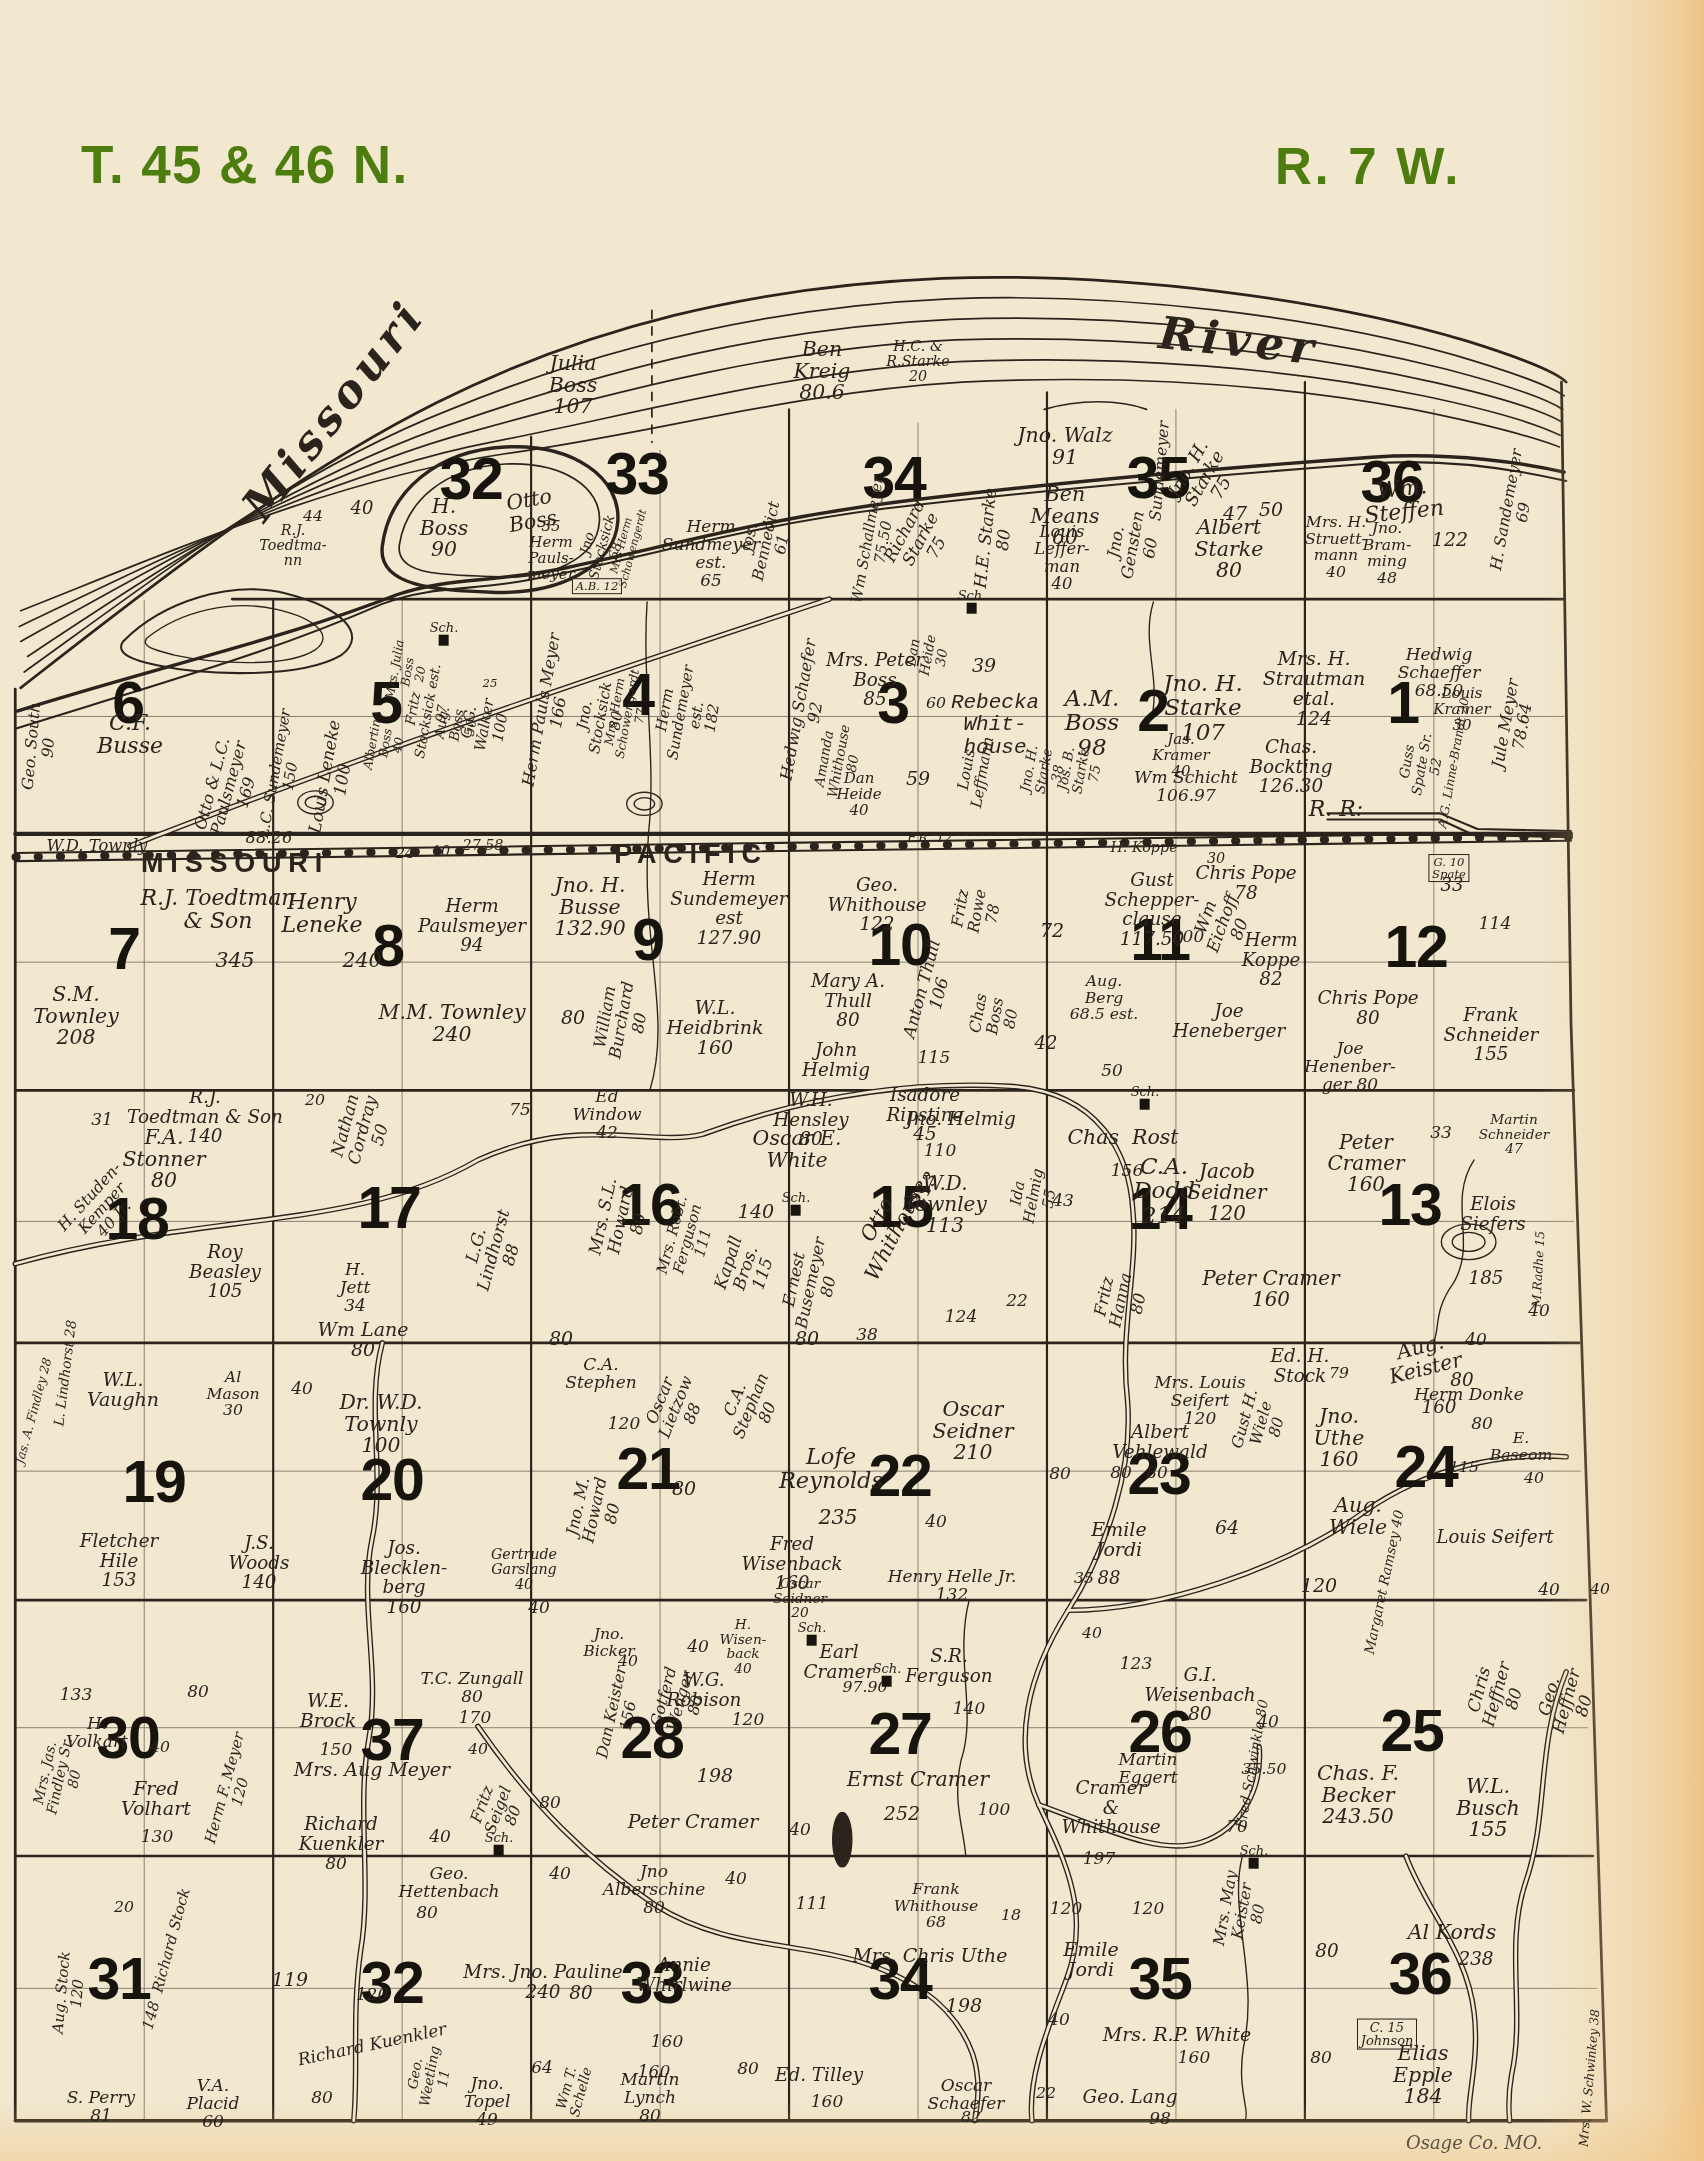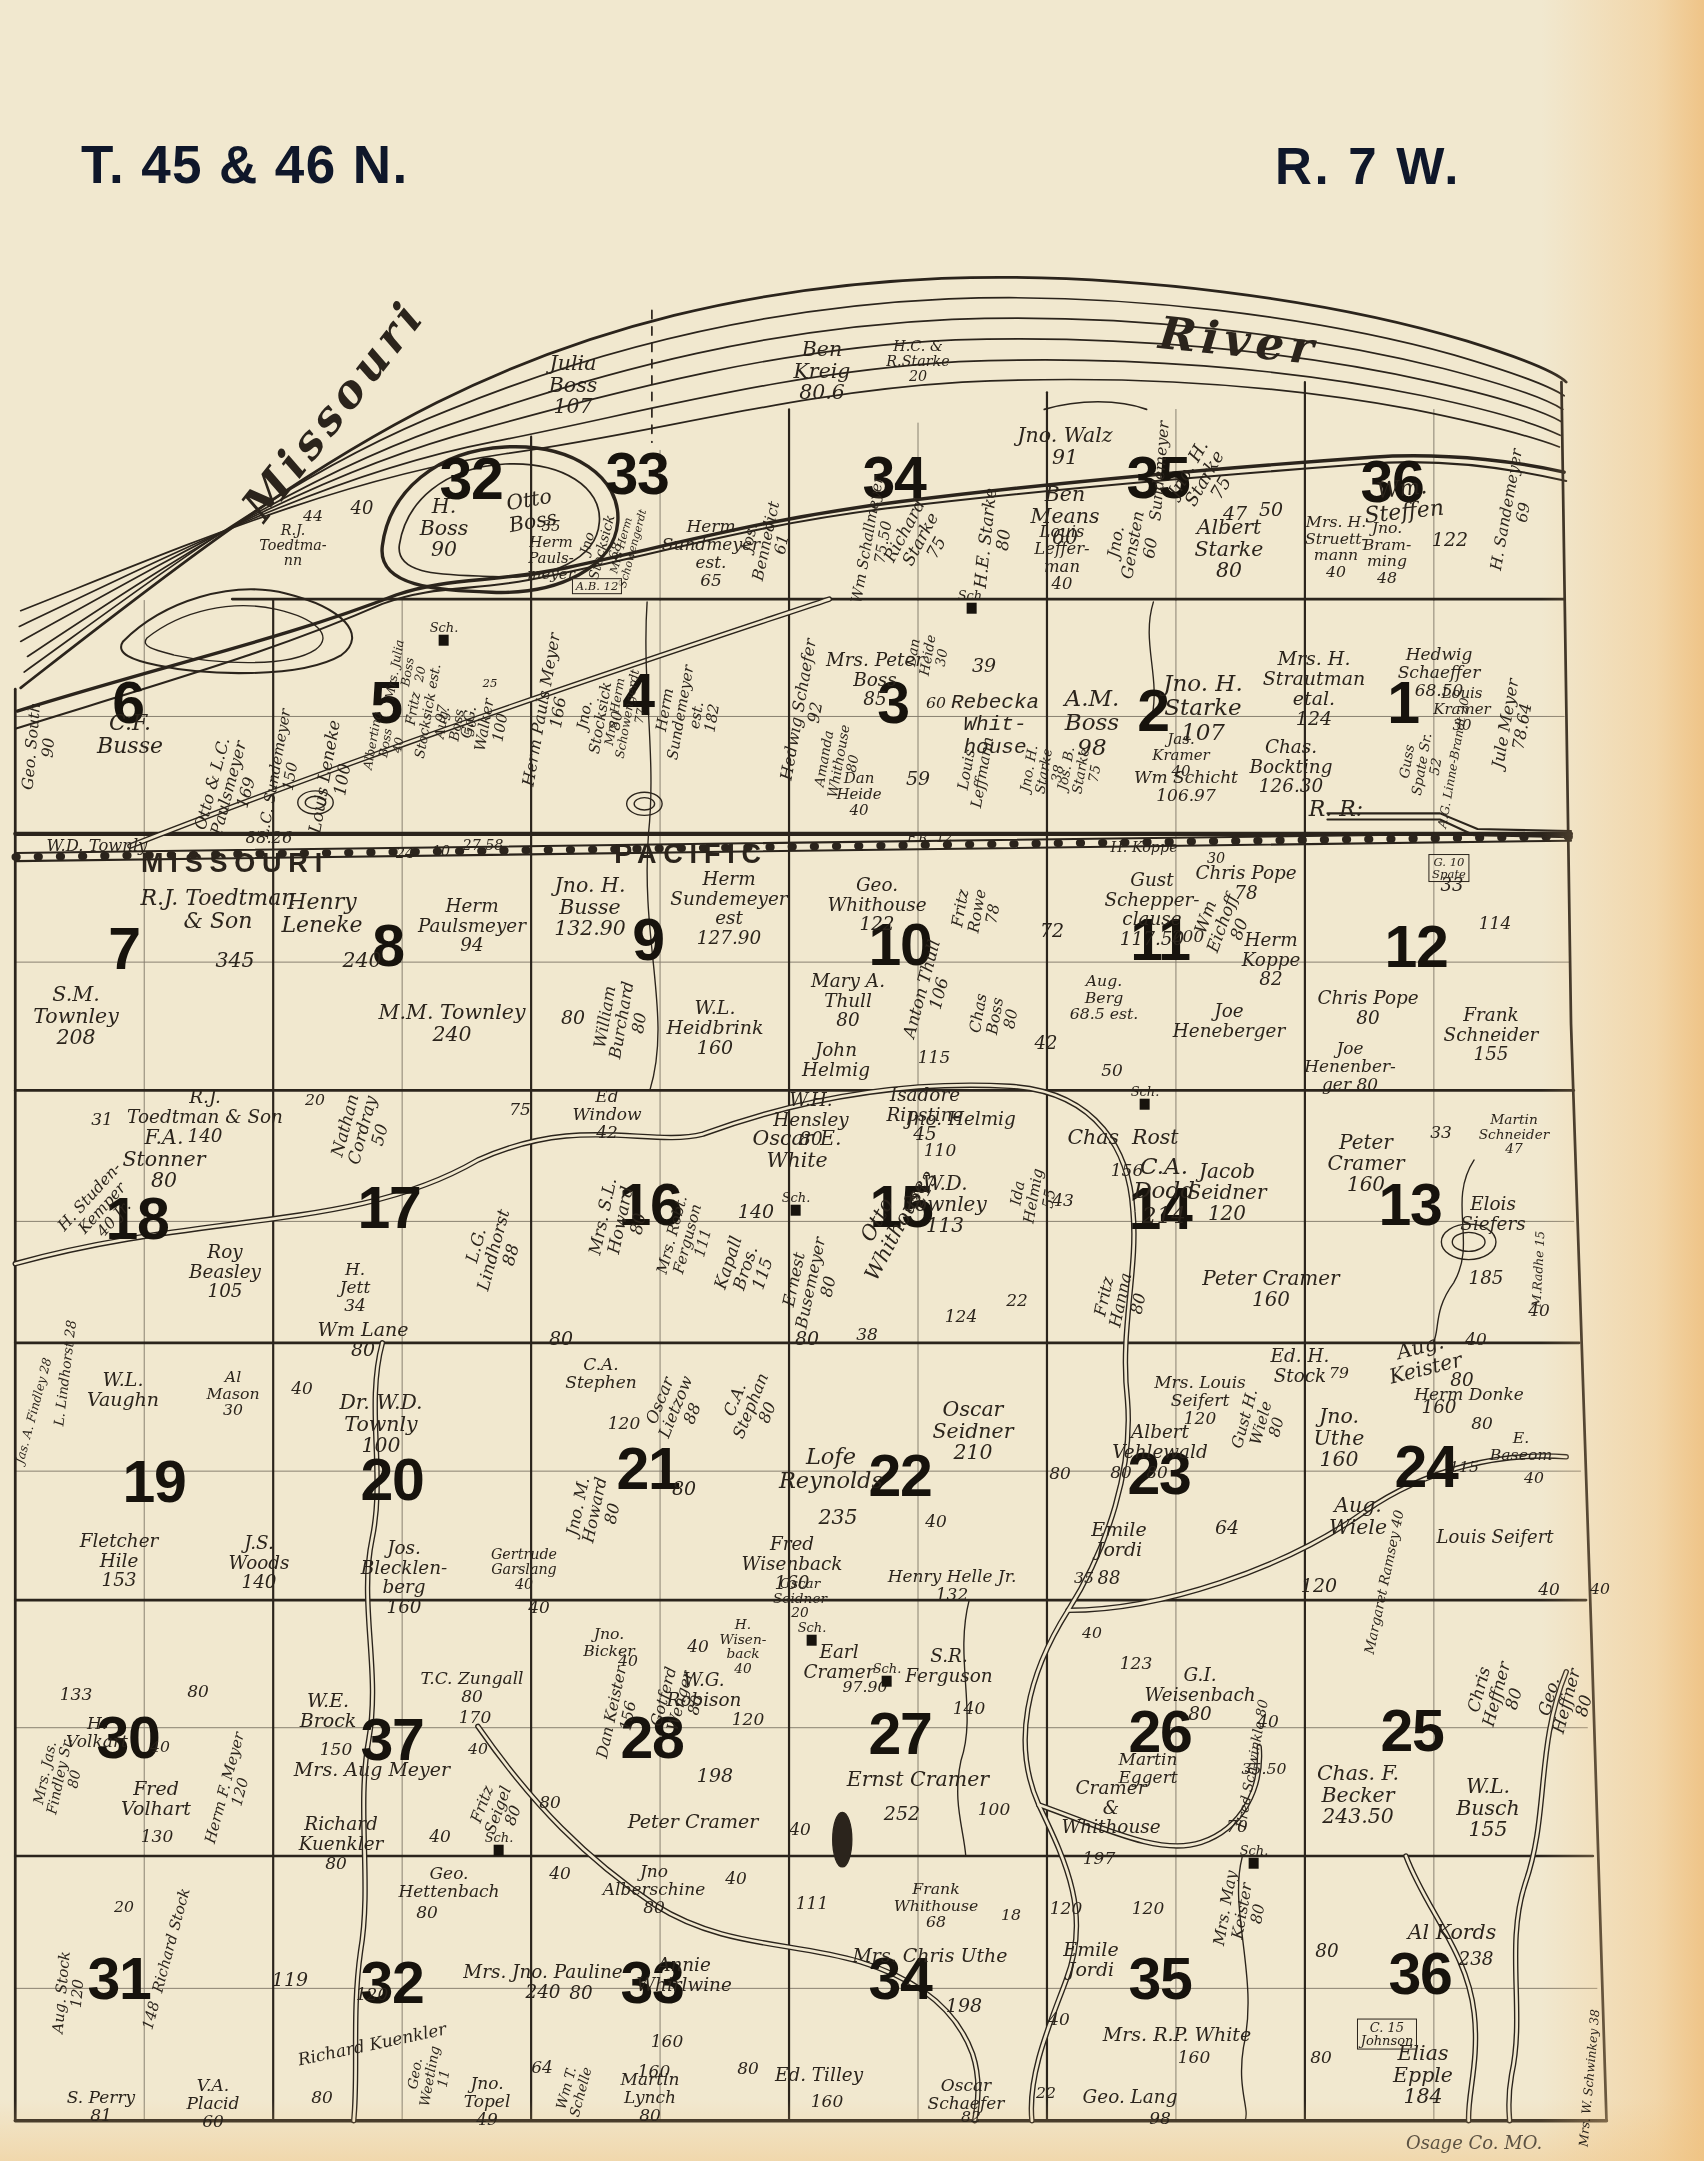--- a/index.html
+++ b/index.html
@@ -2,21 +2,21 @@
 <html style="font-size:11px"><head>
 <meta charset="utf-8">
 <style>
   html,body{margin:0;padding:0;background:#d8cdb2;}
   .page{position:relative;width:1705px;height:2161px;overflow:hidden;
         background:#f1e8cf;font-family:"DejaVu Serif",serif;color:#2b241c;}
   .edge-right{position:absolute;top:0;right:0;width:164px;height:100%;
         background:linear-gradient(90deg,rgba(242,199,138,0) 0%,rgba(242,199,138,.55) 70%,rgba(238,183,110,.75) 100%);pointer-events:none;}
   .edge-bottom{position:absolute;left:0;bottom:0;width:100%;height:61px;
         background:linear-gradient(180deg,rgba(242,199,138,0) 0%,rgba(240,196,130,.45) 100%);pointer-events:none;}
-  .title{position:absolute;font-family:"Liberation Sans",sans-serif;font-weight:700;color:#0f172a;white-space:pre;}
+  .title{position:absolute;font-family:"Liberation Sans",sans-serif;font-weight:700;color:#4d7c0f;white-space:pre;}
   #t-left{left:81px;top:134px;font-size:53px;letter-spacing:1.4px;}
   #t-center{left:471px;top:143px;font-size:42px;letter-spacing:4.1px;}
   #t-right{left:1275px;top:137px;font-size:51px;letter-spacing:2.7px;}
   svg{position:absolute;left:0;top:0;}
   .lb{position:absolute;transform:translate(-50%,-50%) rotate(var(--r,0deg));
       white-space:pre;text-align:center;font-style:italic;line-height:1.06;
       color:#2b241c;z-index:3;}
   .lb.box{border:1.4px solid #2b241c;padding:0.7px 2.7px;background:rgba(241,232,207,.6);}
   .lb.caps{font-style:normal;font-family:"Liberation Sans",sans-serif;font-weight:700;letter-spacing:6.8px;}
   .lb.script{font-style:italic;letter-spacing:5.5px;font-weight:700;}

